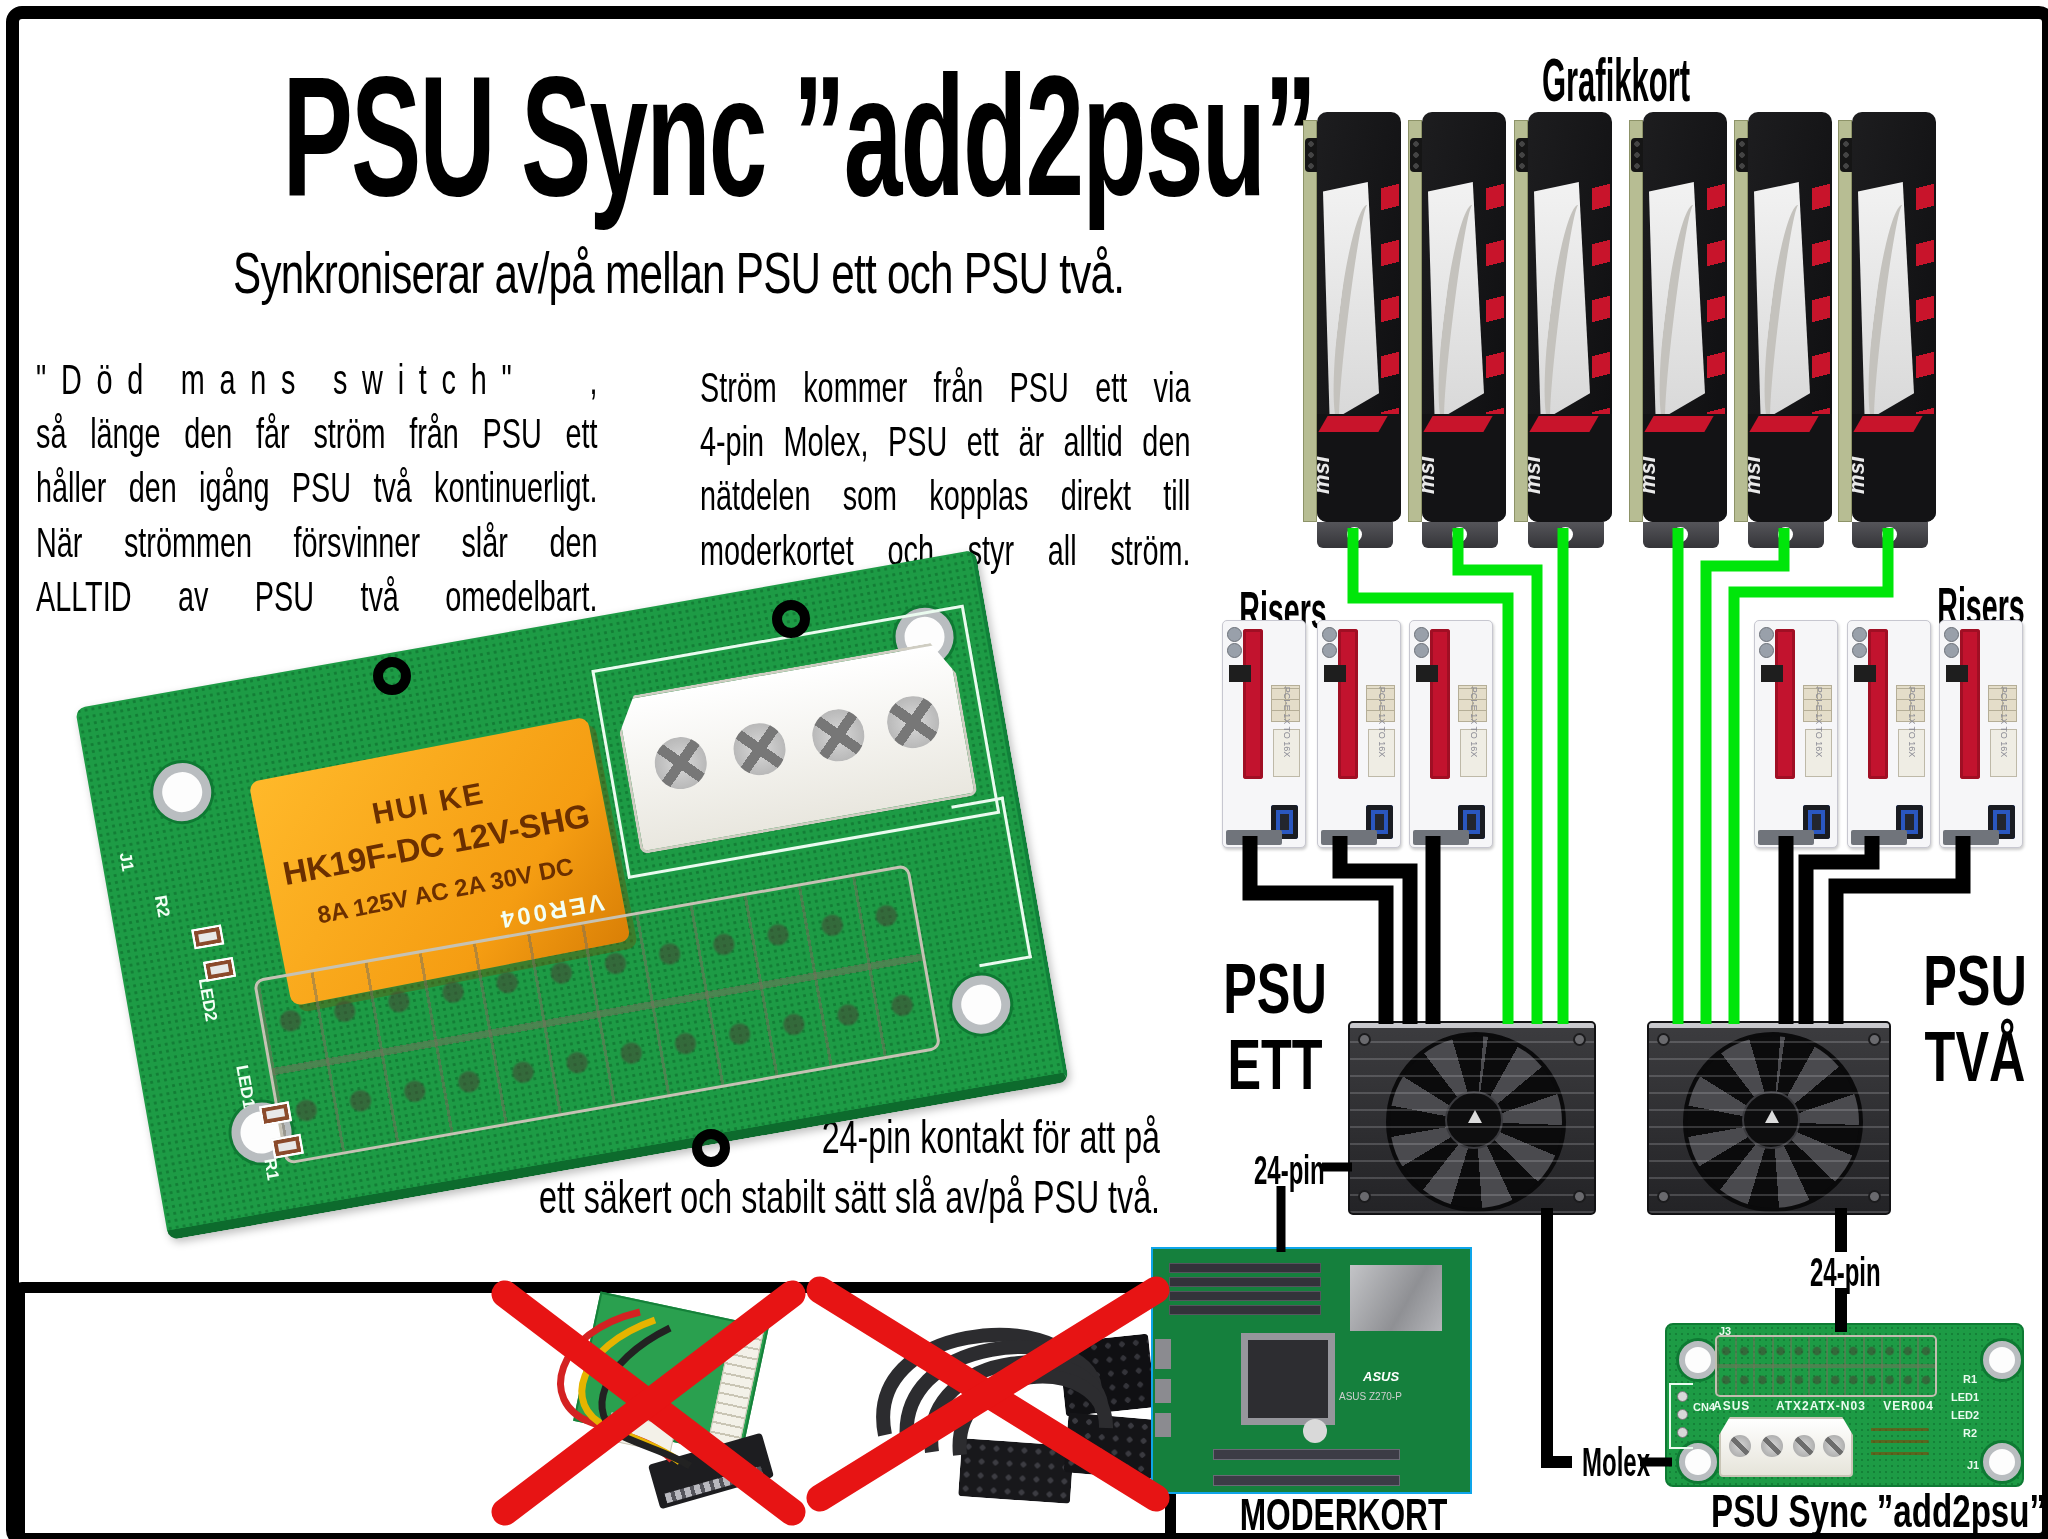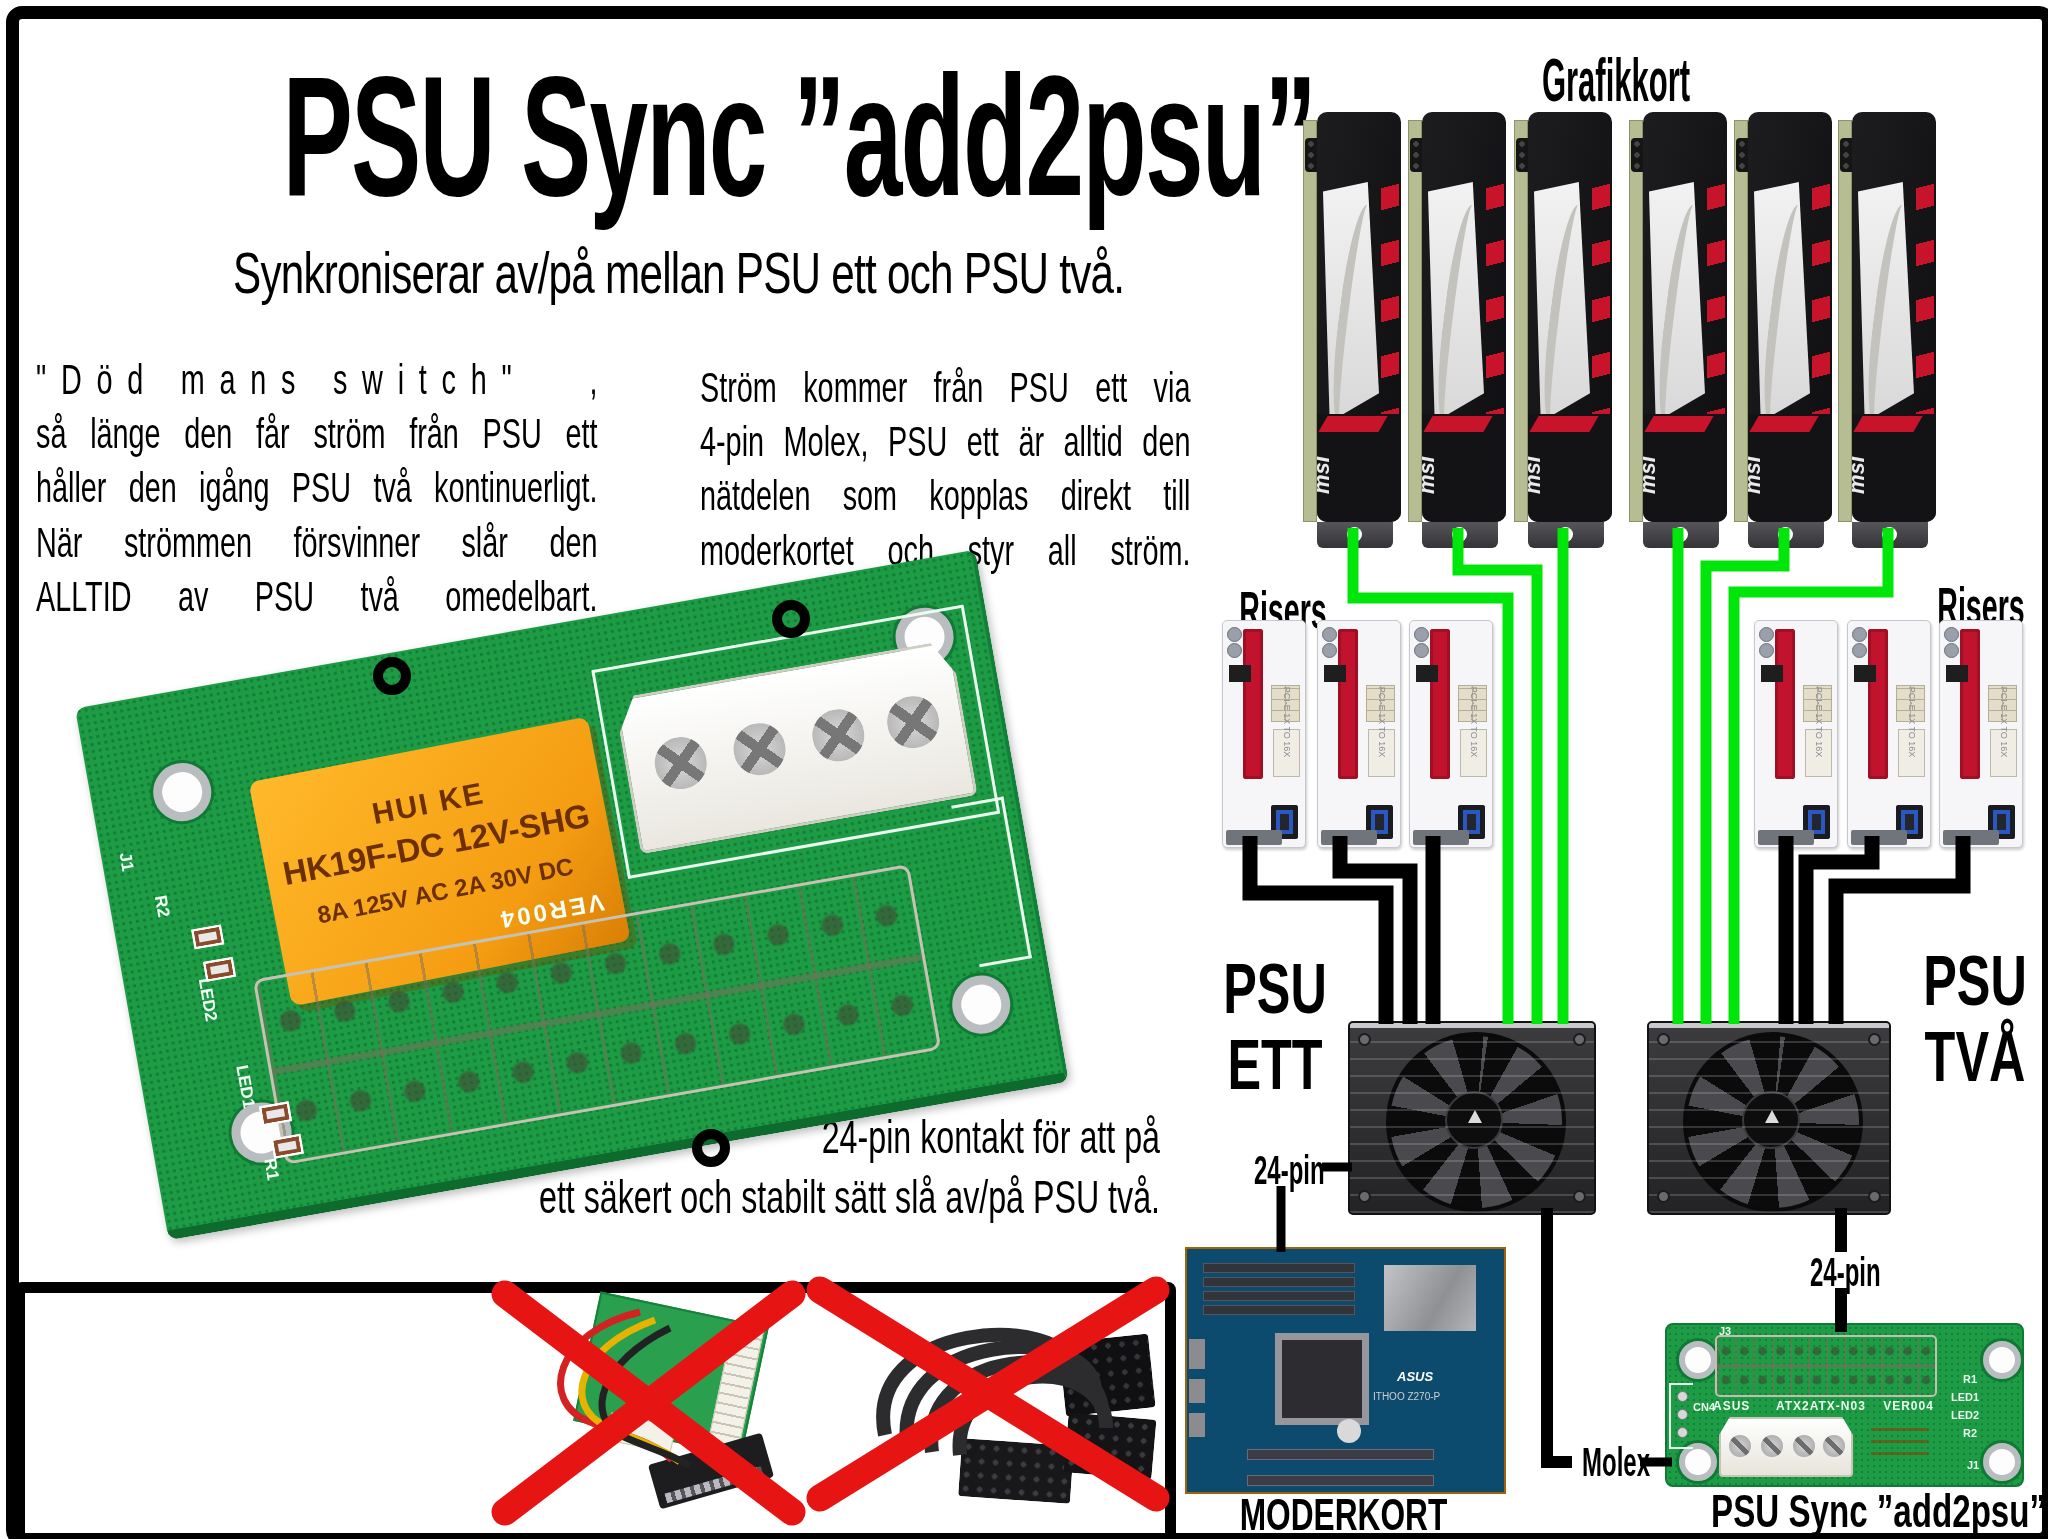--- a/index.html
+++ b/index.html
@@ -74,21 +74,21 @@
   .r-chip{left:6px;top:44px;width:22px;height:17px;background:#1e1e1e;}
   .r-txt{right:-18px;top:96px;font-size:9px;color:#8a8a94;transform:rotate(90deg);}
   
   .psu{top:1021px;height:190px;background:linear-gradient(#3c3c3f,#232326);border:2px solid #121214;border-radius:5px;z-index:7;overflow:hidden;}
   .psu-fan{top:9px;width:172px;height:172px;border-radius:50%;background:repeating-conic-gradient(from 8deg,#0b0b0c 0 21deg,#4a4a4e 21deg 42deg);border:4px solid #0a0a0b;}
   .psu-hub{left:55px;top:55px;width:54px;height:54px;border-radius:50%;background:#0d0d0e;border:2px solid #3a3a3e;}
   .psu-logo{left:21px;top:17px;width:0;height:0;border-left:7px solid transparent;border-right:7px solid transparent;border-bottom:13px solid #dcdcdc;}
   .psu-grill{left:0;top:0;width:100%;height:100%;background:repeating-linear-gradient(0deg,rgba(205,205,210,.22) 0 2px,transparent 2px 17px);}
   .psu-screw{width:9px;height:9px;border-radius:50%;background:#6a6a6e;border:2px solid #1c1c1e;}
   
-  .mobo{left:1185px;top:1247px;width:317px;height:243px;background:#0c4a6e;border:2px solid #a16207;z-index:7;overflow:hidden;}
+  .mobo{left:1151px;top:1247px;width:317px;height:243px;background:#15803d;border:2px solid #0ea5e9;z-index:7;overflow:hidden;}
   .mb-ram{left:16px;width:150px;height:8px;background:#33333a;border:1px solid #55555e;}
   .mb-cpu{left:88px;top:84px;width:80px;height:78px;background:#2d2d31;border:7px solid #96969c;}
   .mb-m2{right:28px;top:16px;width:92px;height:66px;background:linear-gradient(120deg,#c3c4c7,#8f9094 60%,#b5b6ba);}
   .mb-slot{left:60px;width:185px;height:9px;background:#3c3c46;border:1px solid #6a6a76;}
   .mb-bat{left:150px;top:170px;width:24px;height:24px;border-radius:50%;background:#d9d9d9;}
   .mb-port{left:2px;width:16px;background:#8b8b90;}
   .mb-brand{color:#fff;font-weight:bold;font-size:13px;font-style:italic;}
   .mb-model{color:#cfcfcf;font-size:10px;}
   
   .sync{left:1665px;top:1323px;width:355px;height:160px;background:radial-gradient(rgba(0,70,25,.3) 1px,transparent 1.5px) 0 0/6px 6px,#1d9b45;border-radius:8px;border:2px solid #0e John;border:2px solid #0e7a33;z-index:7;}
@@ -416,21 +416,21 @@
   <div class="abs mb-ram" style="top:56px;"></div>
   <div class="abs mb-cpu"></div>
   <div class="abs mb-m2"></div>
   <div class="abs mb-slot" style="top:200px;"></div>
   <div class="abs mb-slot" style="top:226px;"></div>
   <div class="abs mb-bat"></div>
   <div class="abs mb-port" style="top:90px;height:30px;"></div>
   <div class="abs mb-port" style="top:130px;height:24px;"></div>
   <div class="abs mb-port" style="top:164px;height:24px;"></div>
   <div class="abs mb-brand" style="left:210px;top:120px;">ASUS</div>
-  <div class="abs mb-model nw" style="left:186px;top:142px;">ITHOO Z270-P</div>
+  <div class="abs mb-model nw" style="left:186px;top:142px;">ASUS Z270-P</div>
 </div>
 <div class="abs lbl nw" style="left:1185px;top:1490px;width:317px;font-size:44px;transform:scaleX(.72);">MODERKORT</div>
 
 <div class="abs sync">
   <div class="abs hole" style="left:12px;top:16px;width:26px;height:26px;"></div>
   <div class="abs hole" style="left:12px;top:118px;width:26px;height:26px;"></div>
   <div class="abs hole" style="left:316px;top:16px;width:26px;height:26px;"></div>
   <div class="abs hole" style="left:316px;top:118px;width:26px;height:26px;"></div>
   <div class="abs s-atx"></div>
   <div class="abs s-silk nw">ASUS      ATX2ATX-N03    VER004</div>

